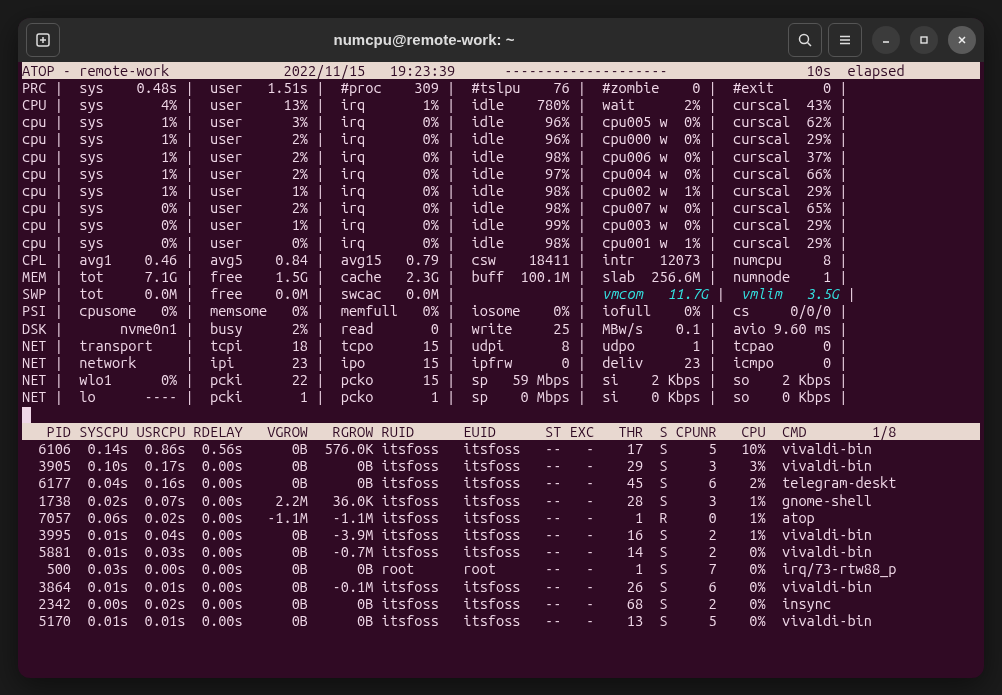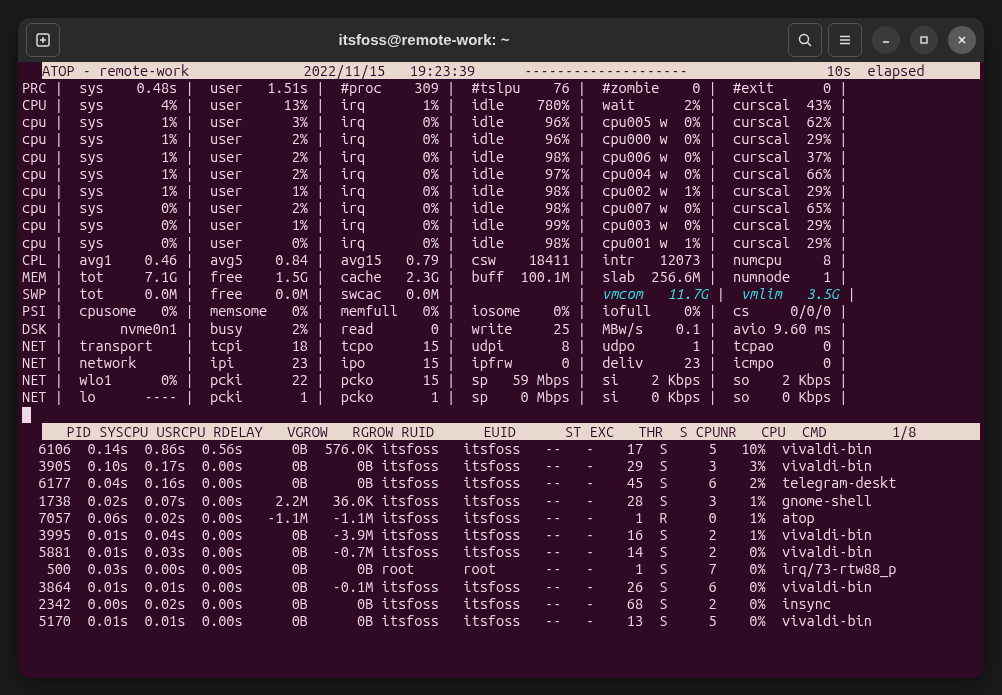--- a/index.html
+++ b/index.html
@@ -56,36 +56,36 @@
   .term{
     flex:1;
     font-family:"Ubuntu Mono","DejaVu Sans Mono",Consolas,monospace;
     font-size:14.6px;
     line-height:17.2px;
     color:var(--term-fg);
     white-space:pre;
     overflow:hidden;
     padding:0 4px 4px 4px;
   }
-  .hdr{background:var(--header-bg);color:var(--header-fg);margin-left:20px;}
+  .hdr{background:var(--header-bg);color:var(--header-fg);}
   .teal{color:var(--teal);font-style:italic;}
   .cursor{background:var(--term-fg);display:inline-block;width:9px;height:16px;vertical-align:text-bottom;}
 </style>
 </head>
 <body>
 
 <div class="window">
   <div class="titlebar">
     <div class="tb-btn tb-outline">
       <svg width="16" height="16" viewBox="0 0 16 16" fill="none" stroke="#ddd" stroke-width="1.5">
         <rect x="2" y="2" width="12" height="12" rx="2"></rect>
           <path d="M8 5v6M5 8h6"></path>
       </svg>
     </div>
-    <div class="tb-title">itsfoss@remote-work: ~</div>
+    <div class="tb-title">numcpu@remote-work: ~</div>
     <div class="tb-btn tb-outline">
       <svg width="16" height="16" viewBox="0 0 16 16" fill="none" stroke="#ddd" stroke-width="1.5">
         <circle cx="7" cy="7" r="4.5"></circle>
           <path d="M10.5 10.5 L14 14"></path>
       </svg>
     </div>
     <div class="tb-btn tb-outline">
       <svg width="16" height="16" viewBox="0 0 16 16" stroke="#ddd" stroke-width="1.5">
         <path d="M3 4.5h10M3 8h10M3 11.5h10"></path>
       </svg>

